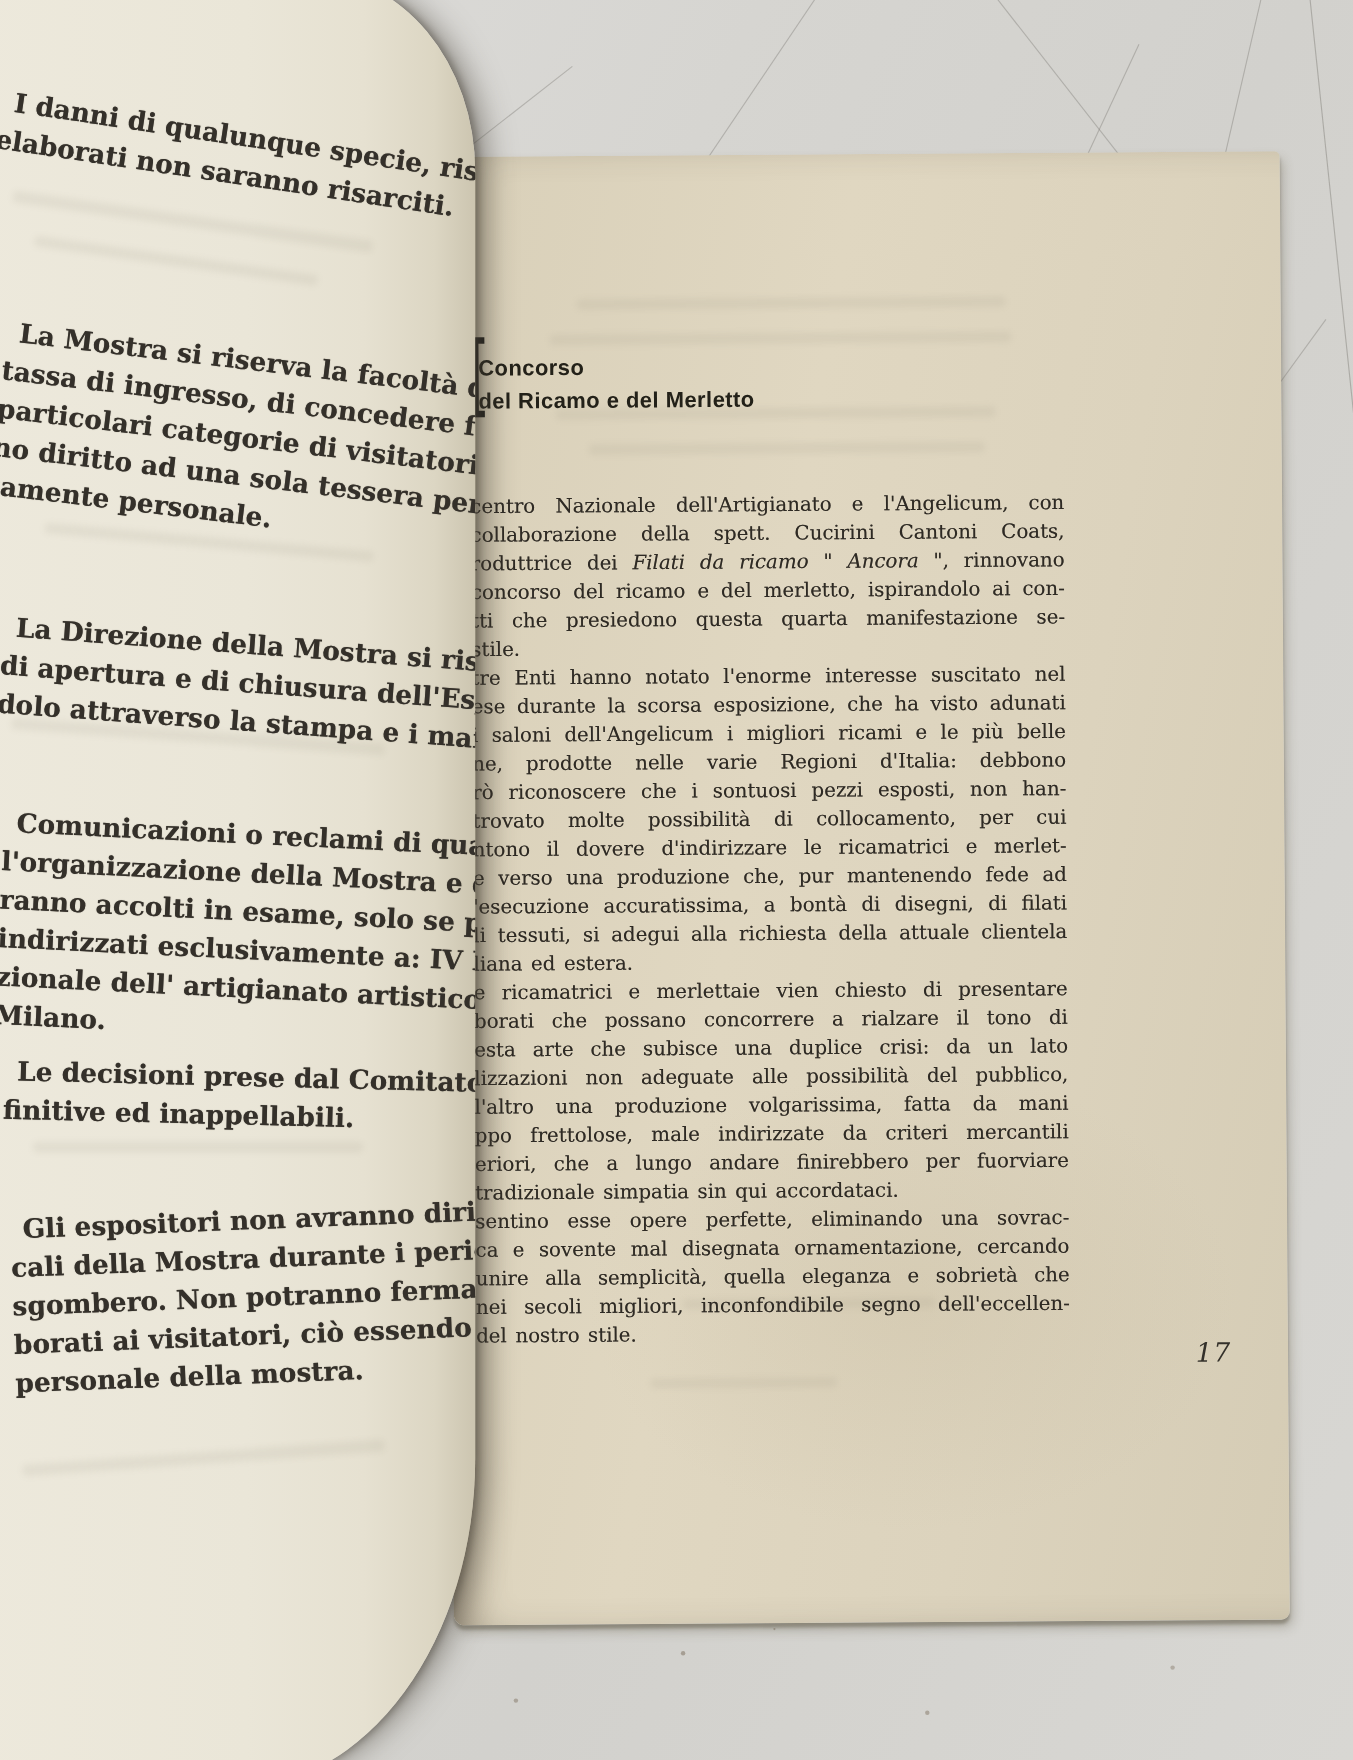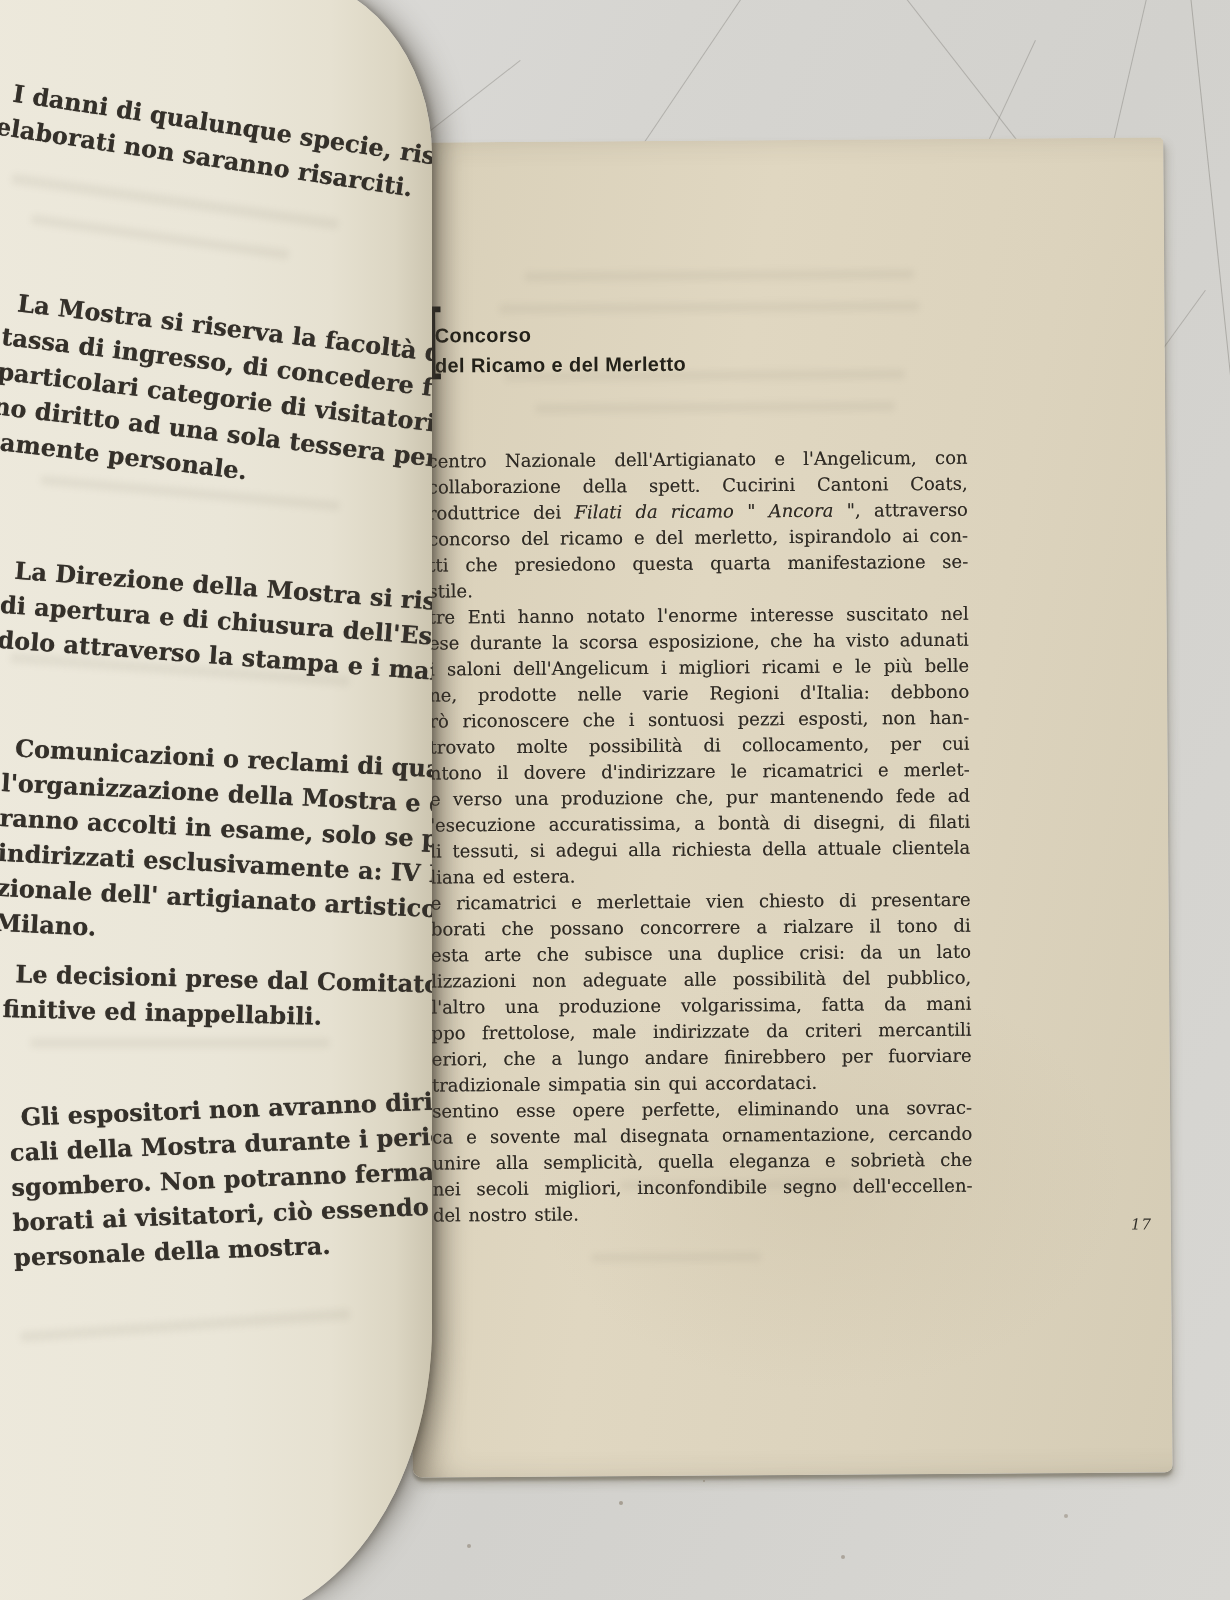--- a/index.html
+++ b/index.html
@@ -51,21 +51,21 @@
     position:absolute;left:22px;top:306px;width:540px;
     font-size:18px;line-height:26px;color:#2e2a24;word-spacing:2px;
     text-shadow:0 0 .6px rgba(55,50,42,.55);
   }
   .rp-body .para{margin:0;}
   .rp-body .line{text-align:justify;text-align-last:justify;}
   .rp-body .line.rag{text-align-last:left;}
   .rp-body i{font-style:italic;}
   .page-num{
     position:absolute;left:676px;top:1078px;
-    font-style:italic;font-size:15px;color:#33302a;letter-spacing:1px;margin-left:44px;
+    font-style:italic;font-size:24px;color:#33302a;letter-spacing:1px;
   }
   
   .page-left{
     position:absolute;left:-30px;top:-24px;width:462px;height:1650px;z-index:30;
     background:linear-gradient(to right,#ede9dc 0%,#eae6d8 55%,#e6e1d1 78%,#dcd6c3 92%,#ccc5b0 100%);
     border-top-right-radius:150px 180px;
     border-bottom-right-radius:220px 300px;
     box-shadow:16px 0 26px -6px rgba(66,60,50,.5), 5px 0 7px -2px rgba(66,60,50,.4);
     overflow:hidden;
     color:#34302a;
@@ -119,21 +119,21 @@
 
   <div class="rp-head">
     <div>Concorso</div>
     <div>del Ricamo e del Merletto</div>
   </div>
 
   <div class="rp-body">
       <div class="para">
         <div class="line"><span>centro Nazionale dell'Artigianato e l'Angelicum, con</span></div>
         <div class="line"><span>collaborazione della spett. Cucirini Cantoni Coats,</span></div>
-        <div class="line"><span>roduttrice dei </span><i>Filati da ricamo " Ancora "</i><span>, attraverso</span></div>
+        <div class="line"><span>roduttrice dei </span><i>Filati da ricamo " Ancora "</i><span>, rinnovano</span></div>
         <div class="line"><span>concorso del ricamo e del merletto, ispirandolo ai con-</span></div>
         <div class="line"><span>tti che presiedono questa quarta manifestazione se-</span></div>
         <div class="line rag"><span>stile.</span></div>
       </div>
       <div class="para">
         <div class="line"><span>tre Enti hanno notato l'enorme interesse suscitato nel</span></div>
         <div class="line"><span>ese durante la scorsa esposizione, che ha visto adunati</span></div>
         <div class="line"><span>i saloni dell'Angelicum i migliori ricami e le più belle</span></div>
         <div class="line"><span>ne, prodotte nelle varie Regioni d'Italia: debbono</span></div>
         <div class="line"><span>rò riconoscere che i sontuosi pezzi esposti, non han-</span></div>

